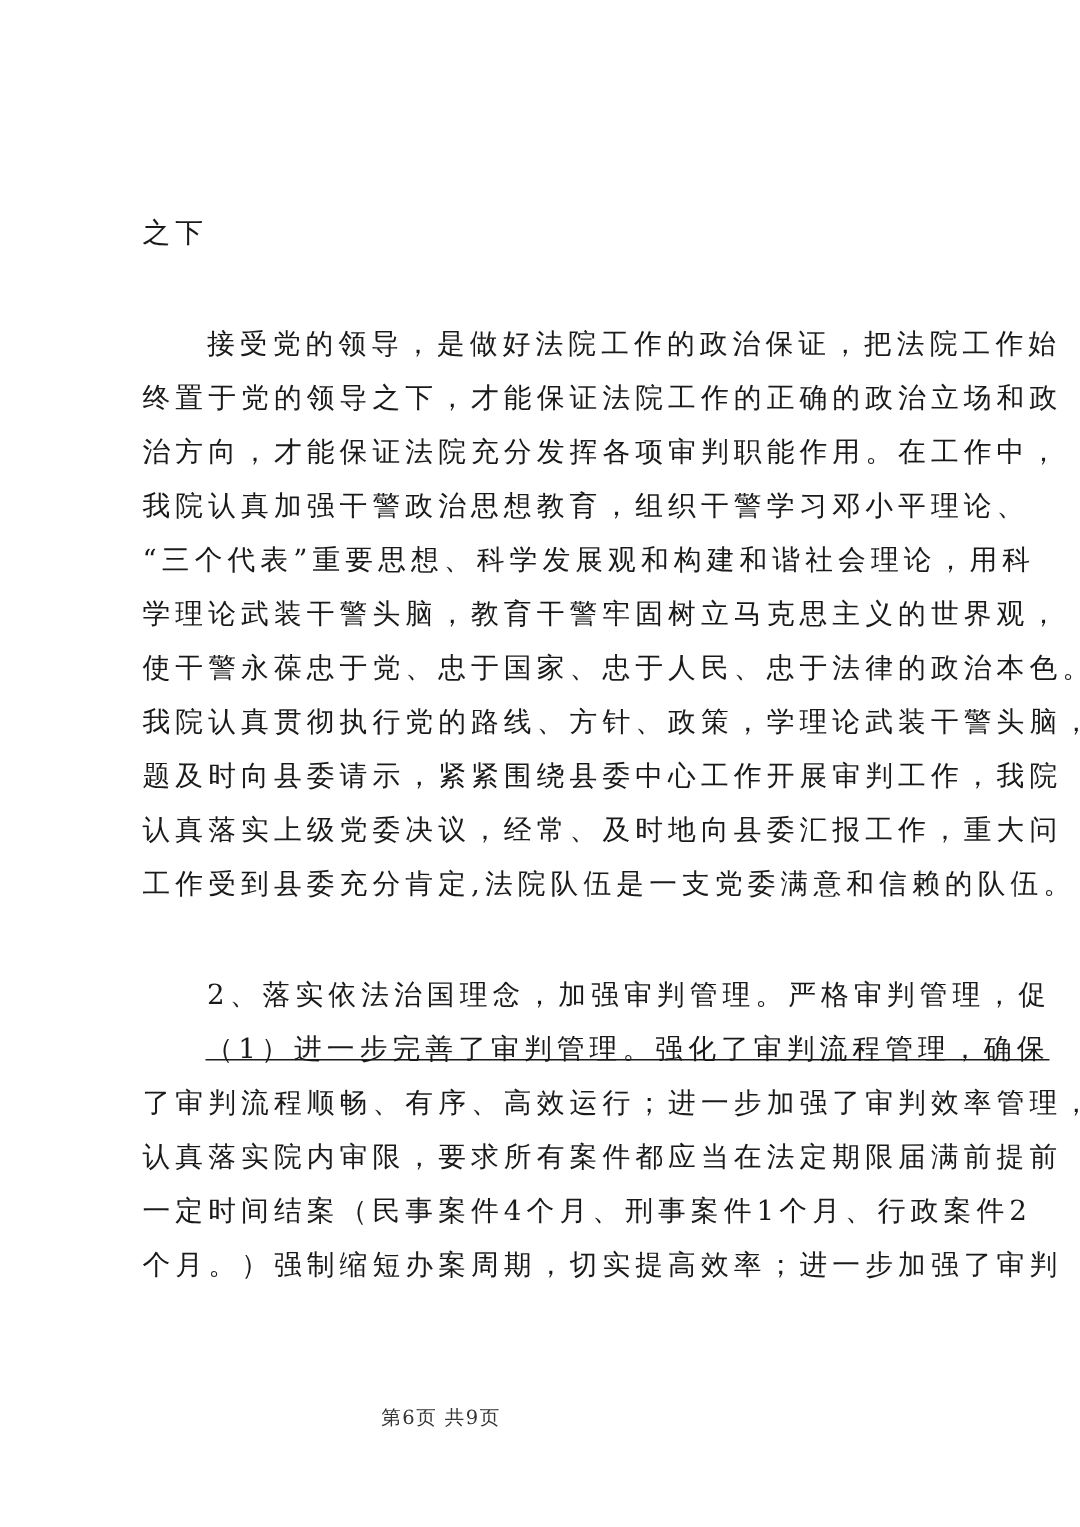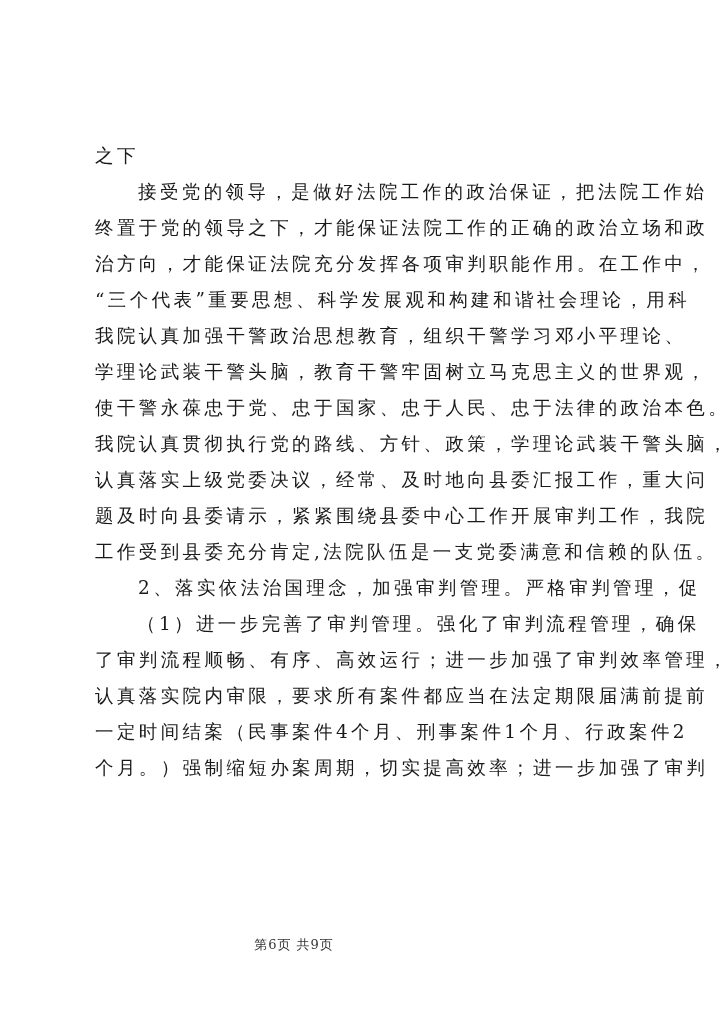--- a/index.html
+++ b/index.html
@@ -28,49 +28,49 @@
       top: 138px;
       width: 560px;
     }
     .line {
       height: 36px;
       line-height: 36px;
       font-size: 18.5px;
       letter-spacing: 3.4px;
       white-space: nowrap;
     }
-    .line.indent1 { padding-left: 43px; }
-    .line.indent2 { padding-left: 42px; }
+    .line.indent1 { padding-left: 43px; margin-top: 38px; }
+    .line.indent2 { padding-left: 42px; text-decoration: underline; }
     .footer {
       position: absolute;
       left: 0;
       top: 936px;
       width: 588px;
       text-align: center;
       font-size: 13px;
       color: #333333;
       letter-spacing: 1px;
     }
   </style>
 </head>
 <body>
 
 <div class="page">
   <div class="body-text">
     <div class="line">之下</div>
     <div class="line indent1">接受党的领导，是做好法院工作的政治保证，把法院工作始</div>
     <div class="line">终置于党的领导之下，才能保证法院工作的正确的政治立场和政</div>
     <div class="line">治方向，才能保证法院充分发挥各项审判职能作用。在工作中，</div>
+    <div class="line">我院认真加强干警政治思想教育，组织干警学习邓小平理论、</div>
     <div class="line">“三个代表”重要思想、科学发展观和构建和谐社会理论，用科</div>
-    <div class="line">我院认真加强干警政治思想教育，组织干警学习邓小平理论、</div>
     <div class="line">学理论武装干警头脑，教育干警牢固树立马克思主义的世界观，</div>
     <div class="line">使干警永葆忠于党、忠于国家、忠于人民、忠于法律的政治本色。</div>
     <div class="line">我院认真贯彻执行党的路线、方针、政策，学理论武装干警头脑，</div>
+    <div class="line">题及时向县委请示，紧紧围绕县委中心工作开展审判工作，我院</div>
     <div class="line">认真落实上级党委决议，经常、及时地向县委汇报工作，重大问</div>
-    <div class="line">题及时向县委请示，紧紧围绕县委中心工作开展审判工作，我院</div>
     <div class="line">工作受到县委充分肯定,法院队伍是一支党委满意和信赖的队伍。</div>
     <div class="line indent1">2、落实依法治国理念，加强审判管理。严格审判管理，促</div>
     <div class="line indent2">（1）进一步完善了审判管理。强化了审判流程管理，确保</div>
     <div class="line">了审判流程顺畅、有序、高效运行；进一步加强了审判效率管理，</div>
     <div class="line">认真落实院内审限，要求所有案件都应当在法定期限届满前提前</div>
     <div class="line">一定时间结案（民事案件4个月、刑事案件1个月、行政案件2</div>
     <div class="line">个月。）强制缩短办案周期，切实提高效率；进一步加强了审判</div>
   </div>
 
   <div class="footer">第6页 共9页</div>

